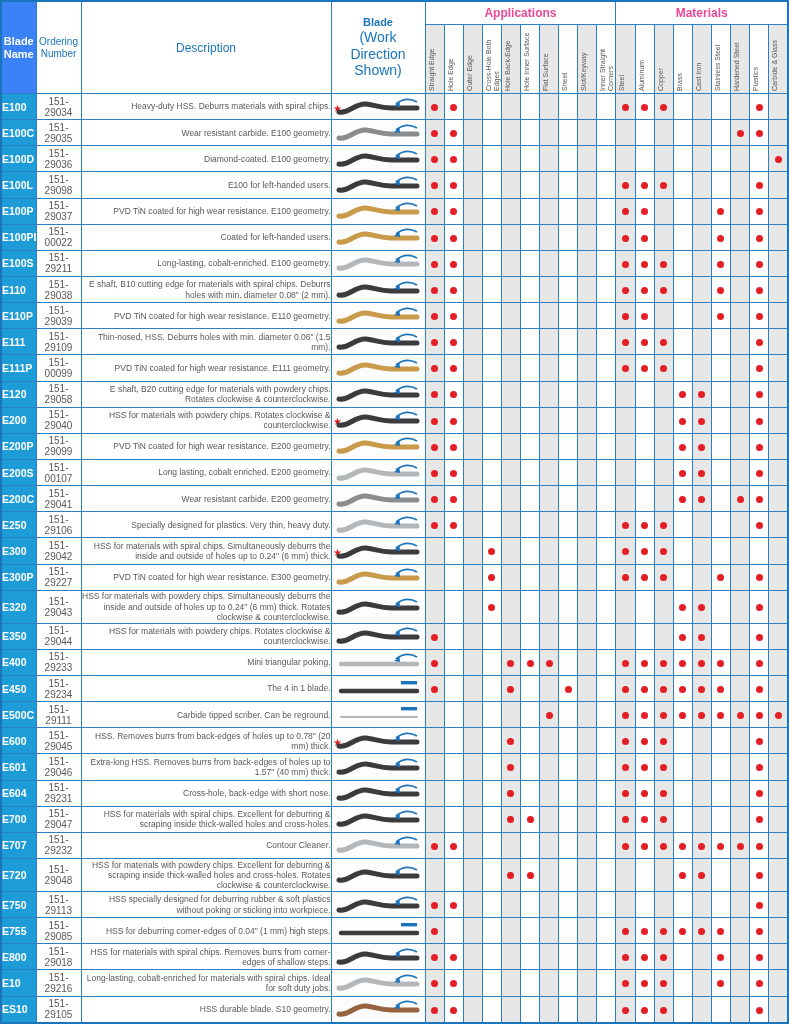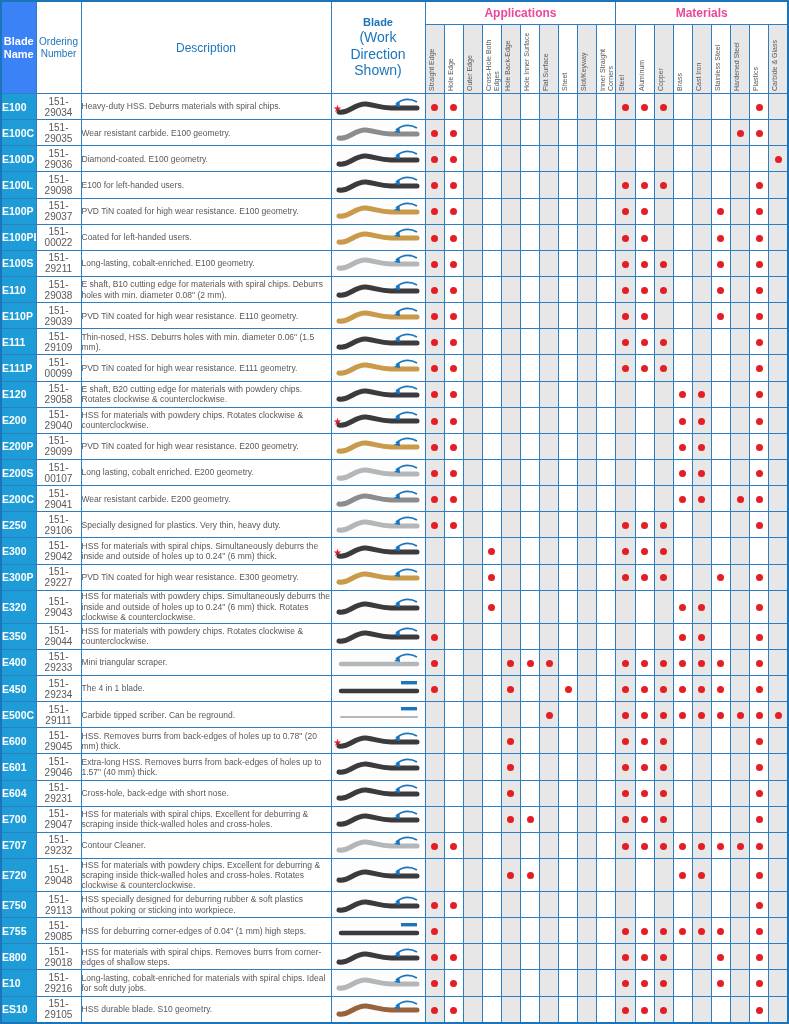--- a/index.html
+++ b/index.html
@@ -14,21 +14,21 @@
   #th-order{color:#1b75bb;font-size:10px;font-weight:normal;line-height:1.15;}
   #th-desc{color:#1b75bb;font-size:12px;font-weight:normal;}
   #th-blade{color:#1b75bb;font-size:11px;font-weight:bold;line-height:1.2;}
   #th-blade .sub{font-size:14px;font-weight:normal;display:block;}
   .rot-th{position:relative;height:68px;}
   .rot-th.g, td.g{background:#e7e7e8;}
   .rot{position:absolute;left:2px;top:66px;transform-origin:0 0;transform:rotate(-90deg);
        width:62px;font-size:7px;line-height:1.12;color:#58595b;text-align:left;font-weight:normal;}
   td.name-cell{background:#1e9cd8;color:#fff;font-weight:bold;font-size:10.5px;text-align:left;padding-left:3px;}
   td.order-cell{color:#58595b;font-size:10px;text-align:center;}
-  td.desc-cell{color:#58595b;font-size:8.5px;line-height:1.2;text-align:left;padding:1px 4px;}
+  td.desc-cell{color:#58595b;font-size:8.5px;line-height:1.2;text-align:right;padding:1px 4px;}
   td.blade-cell{text-align:center;background:#fdfdfd;}
   td.dot-cell{text-align:center;}
   .dot{display:inline-block;width:7px;height:7px;border-radius:50%;background:#e31e24;vertical-align:middle;}
   svg{display:block;margin:0 auto;}
 </style>
 </head>
 <body>
 
 <table id="catalog">
   <colgroup>
@@ -760,21 +760,21 @@
         <td class="dot-cell"><span class="dot"></span></td>
         <td class="dot-cell g"><span class="dot"></span></td>
         <td class="dot-cell"></td>
         <td class="dot-cell g"></td>
         <td class="dot-cell"><span class="dot"></span></td>
         <td class="dot-cell g"></td>
       </tr>
       <tr>
         <td class="name-cell">E400</td>
         <td class="order-cell">151-29233</td>
-        <td class="desc-cell">Mini triangular scraper.</td>
+        <td class="desc-cell">Mini triangular poking.</td>
         <td class="blade-cell">
           <svg width="90" height="24" viewBox="0 0 90 24">
             <path d="M8 14 L84 14" fill="none" stroke="#b4b7b9" stroke-width="4.5" stroke-linecap="round"></path>
             <path d="M63 9 Q73 1 84 7" fill="none" stroke="#1b75bb" stroke-width="1.8"></path>
             <path d="M61 11 l5.5 -4 l0.5 5 z" fill="#1b75bb"></path>
           </svg>
         </td>
         <td class="dot-cell g"><span class="dot"></span></td>
         <td class="dot-cell"></td>
         <td class="dot-cell g"></td>

